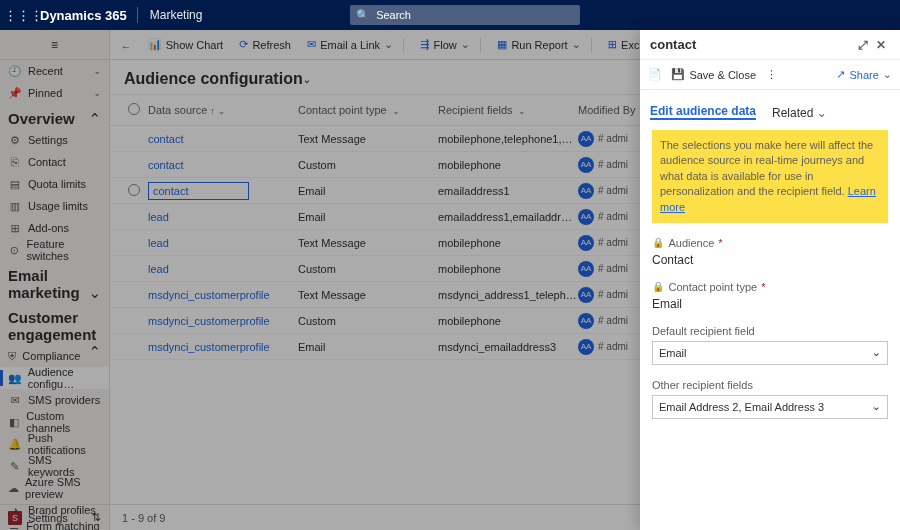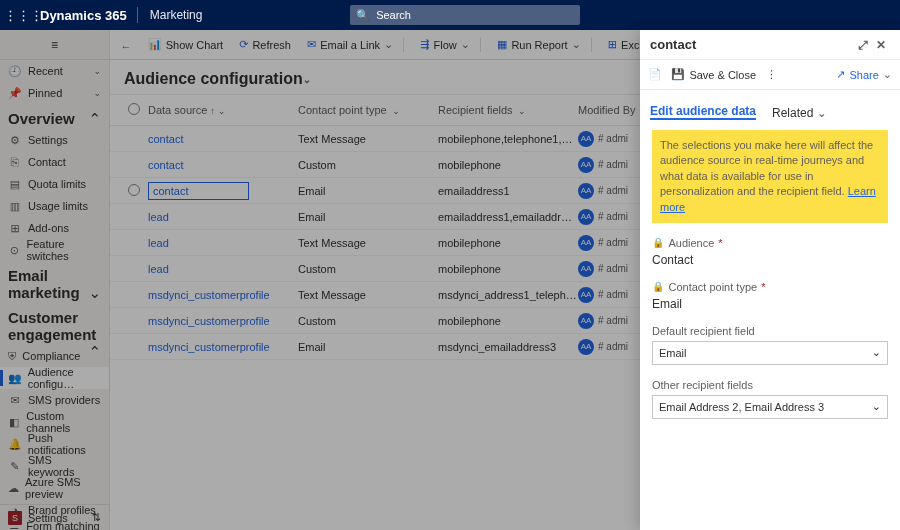--- a/index.html
+++ b/index.html
@@ -307,20 +307,23 @@
         <div class="col-sel"></div>
         <div class="col1 c1"><a class="link" href="#">msdynci_customerprofile</a></div>
         <div class="col2">Email</div>
         <div class="col3">msdynci_emailaddress3</div>
         <div class="col4">
           <span class="avatar">AA</span>
           <span class="hash"># admi</span>
         </div>
       </div>
     </div>
+  <div class="pager">
+      <span>1 - 9 of 9</span>
+    </div>
 </div>
 
 <div class="overlay-block"></div>
 
 <div class="pane">
   <div class="pane-head">
     <span>contact</span>
     <span class="spacer"></span>
     <span class="hicon">⤢</span>
     <span class="hicon">✕</span>

